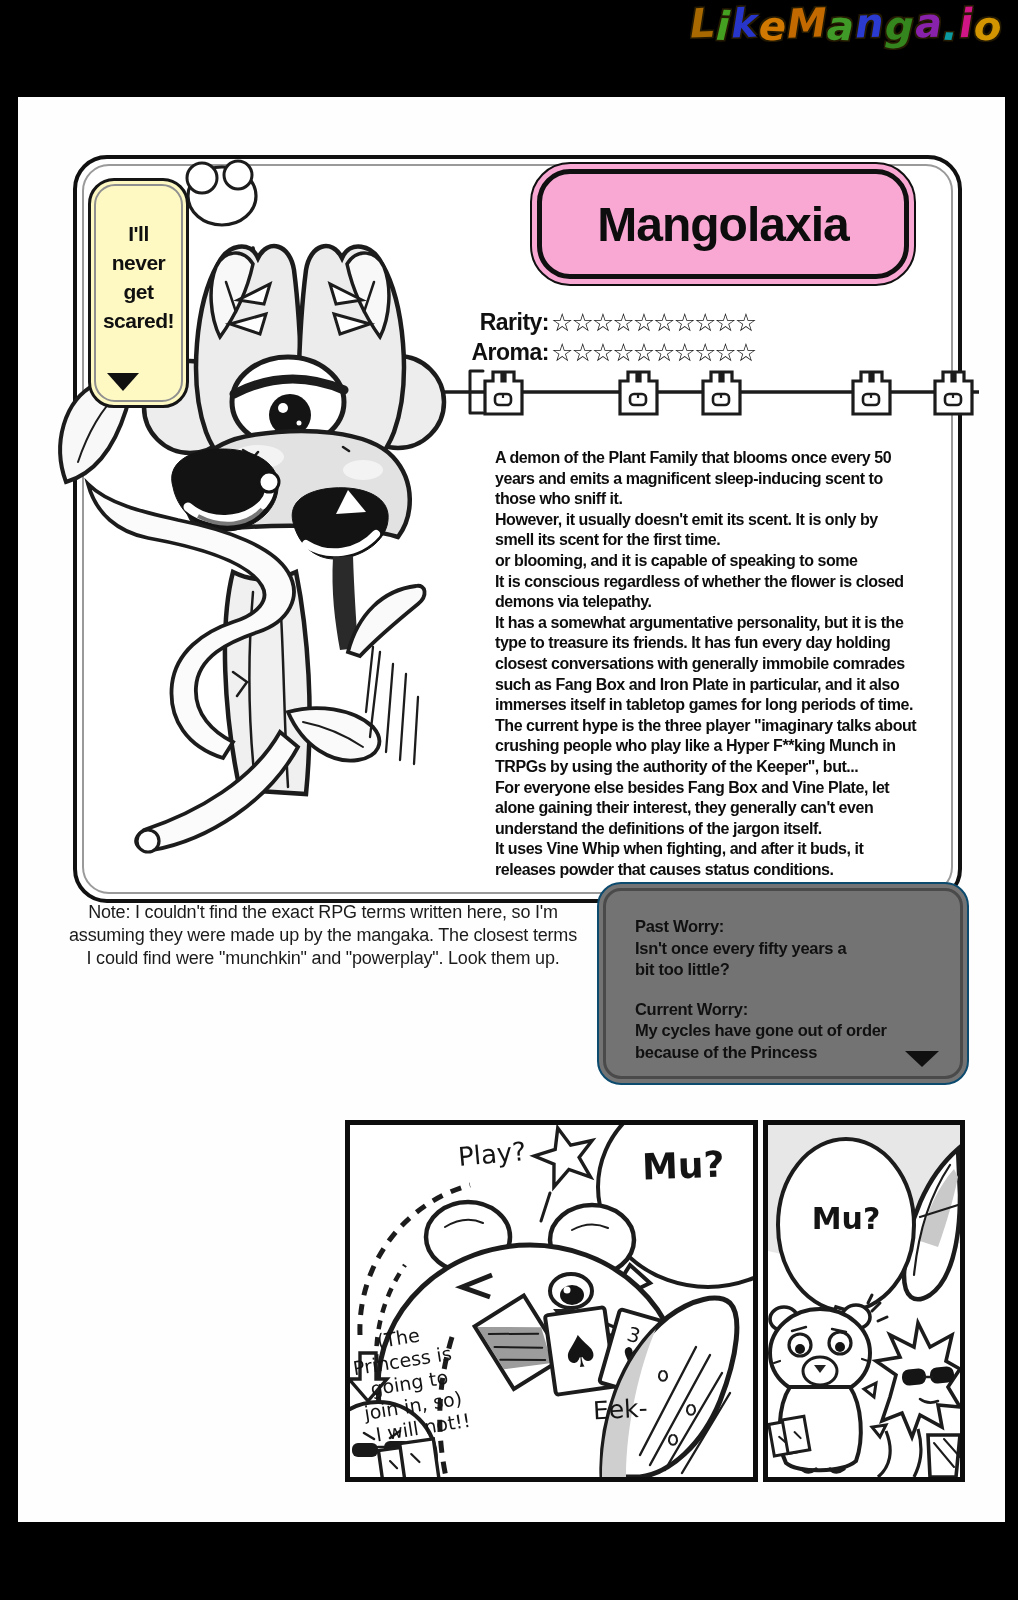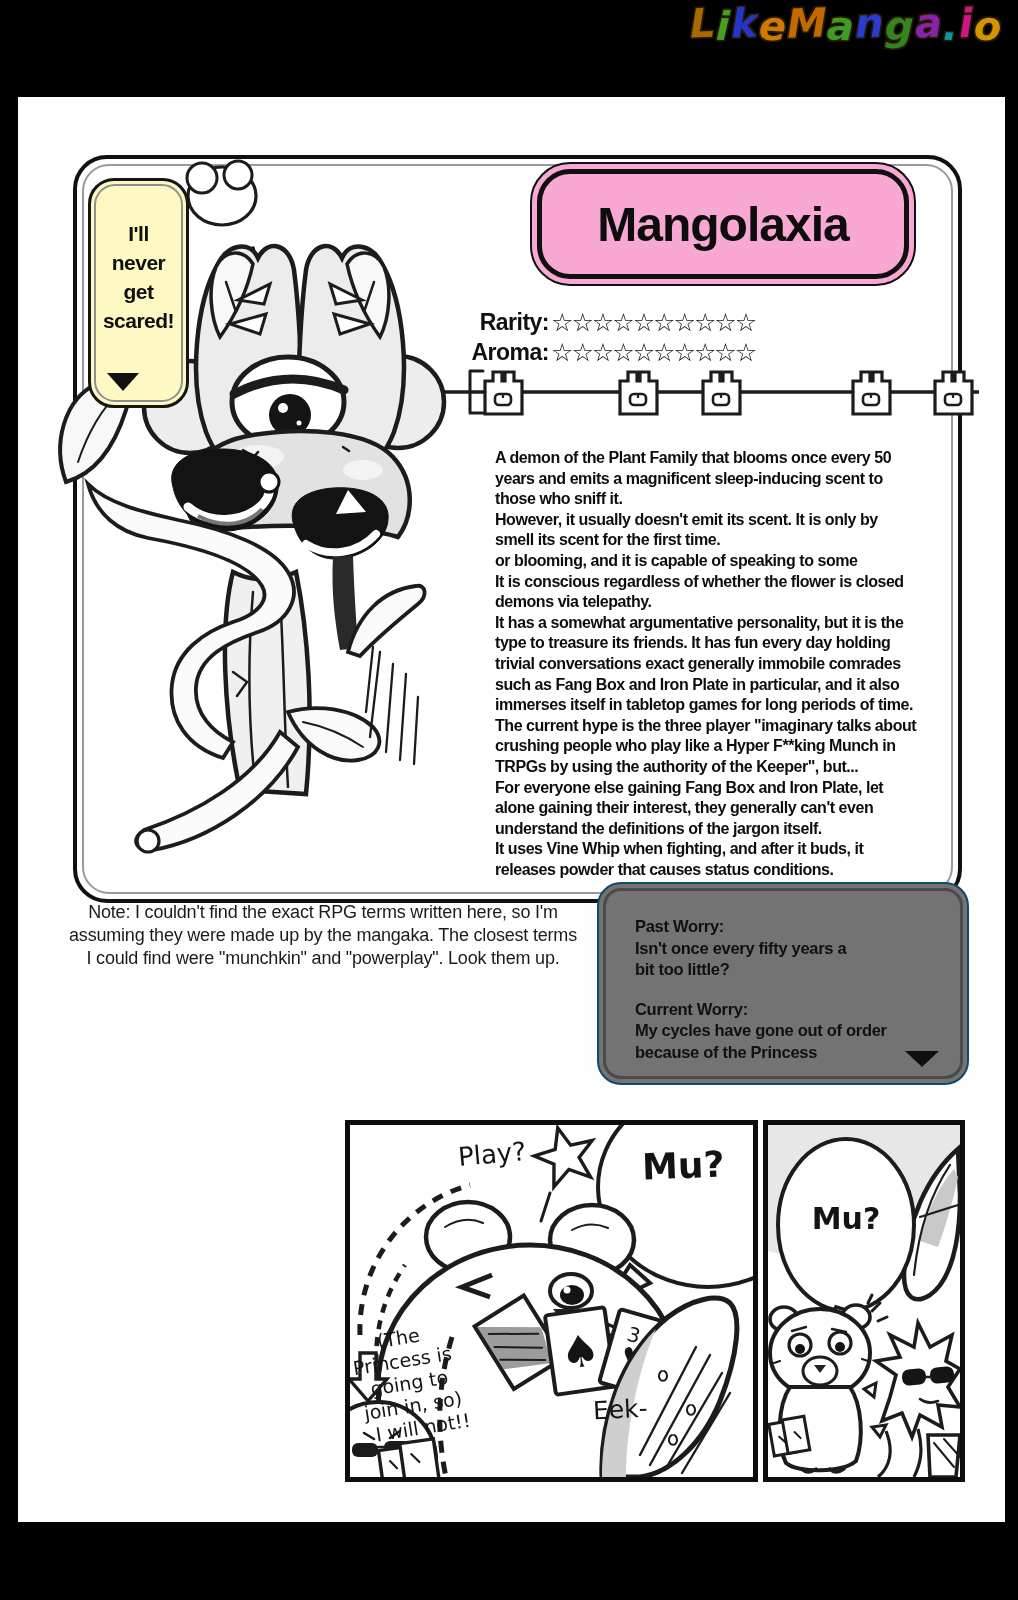--- a/index.html
+++ b/index.html
@@ -172,27 +172,27 @@
         <div class="bl">A demon of the Plant Family that blooms once every 50</div>
         <div class="bl">years and emits a magnificent sleep-inducing scent to</div>
         <div class="bl">those who sniff it.</div>
         <div class="bl">However, it usually doesn't emit its scent. It is only by</div>
         <div class="bl">smell its scent for the first time.</div>
         <div class="bl">or blooming, and it is capable of speaking to some</div>
         <div class="bl">It is conscious regardless of whether the flower is closed</div>
         <div class="bl">demons via telepathy.</div>
         <div class="bl">It has a somewhat argumentative personality, but it is the</div>
         <div class="bl">type to treasure its friends. It has fun every day holding</div>
-        <div class="bl">trivial conversations exact generally immobile comrades</div>
+        <div class="bl">closest conversations with generally immobile comrades</div>
         <div class="bl">such as Fang Box and Iron Plate in particular, and it also</div>
         <div class="bl">immerses itself in tabletop games for long periods of time.</div>
         <div class="bl">The current hype is the three player "imaginary talks about</div>
         <div class="bl">crushing people who play like a Hyper F**king Munch in</div>
         <div class="bl">TRPGs by using the authority of the Keeper", but...</div>
-        <div class="bl">For everyone else gaining Fang Box and Iron Plate, let</div>
+        <div class="bl">For everyone else besides Fang Box and Vine Plate, let</div>
         <div class="bl">alone gaining their interest, they generally can't even</div>
         <div class="bl">understand the definitions of the jargon itself.</div>
         <div class="bl">It uses Vine Whip when fighting, and after it buds, it</div>
         <div class="bl">releases powder that causes status conditions.</div>
       </div>
   </div>
 
   <svg class="monster" width="430" height="790" viewBox="0 0 430 790">
     <g>
       <ellipse cx="174" cy="44" rx="34" ry="29" fill="#fff" stroke="#1c1c1c" stroke-width="3.2"></ellipse>

